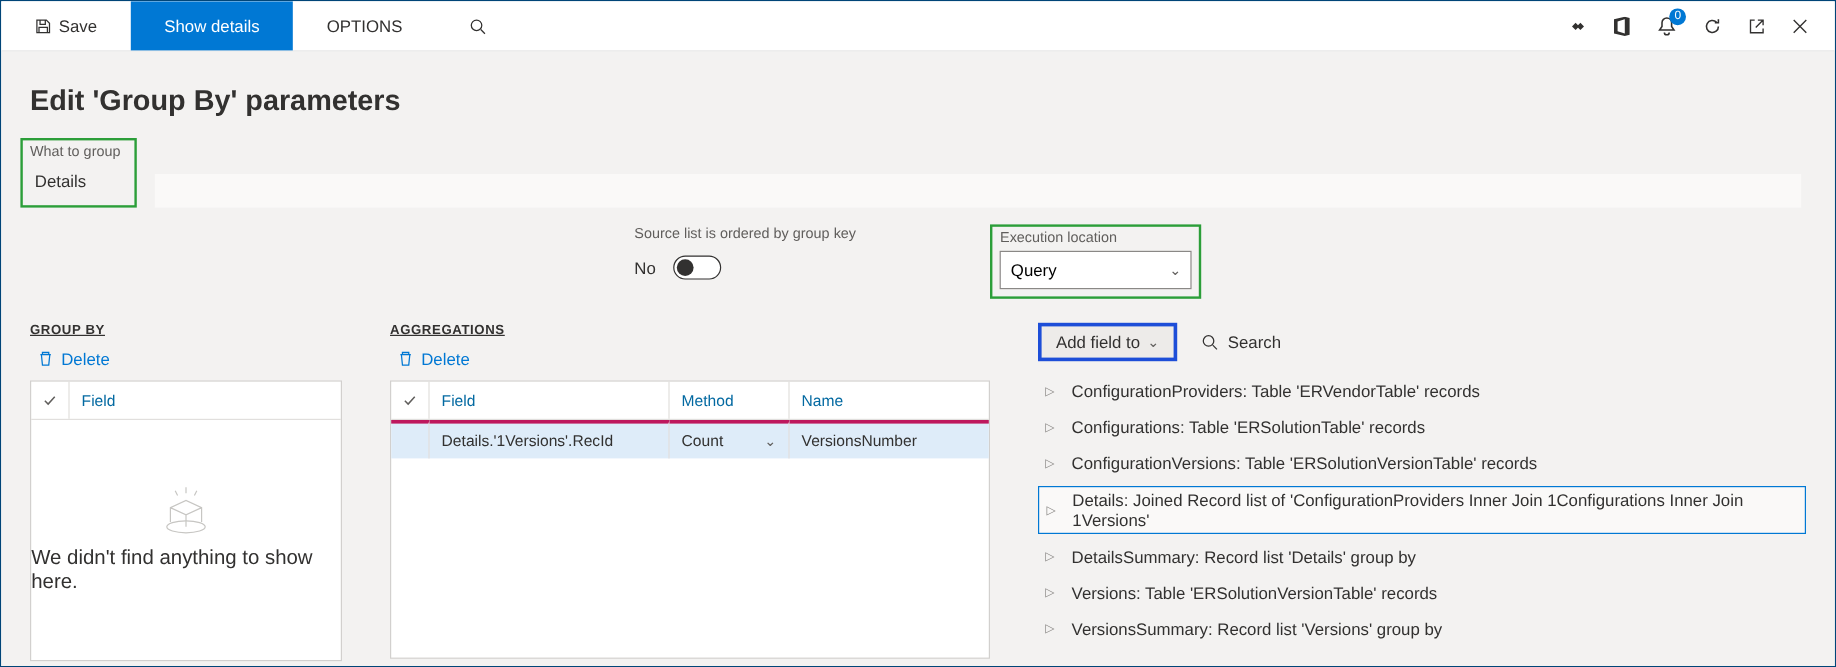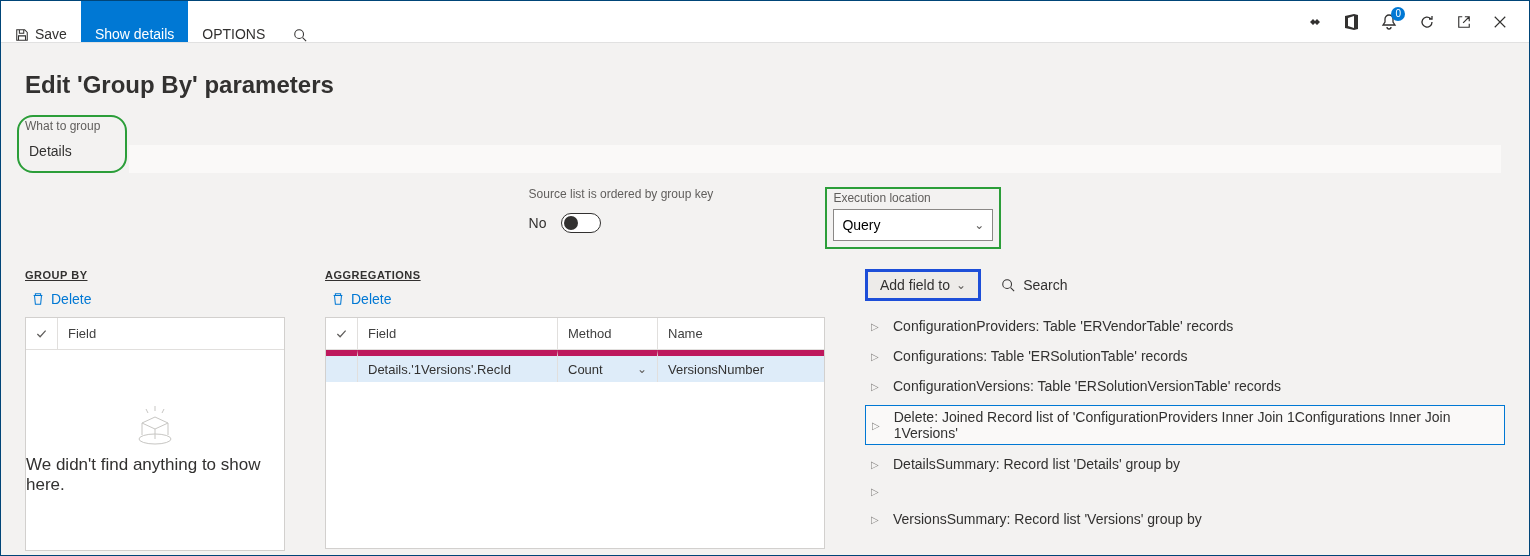--- a/index.html
+++ b/index.html
@@ -1,21 +1,21 @@
 <!DOCTYPE html>
 <html><head>
 <meta charset="utf-8">
 <style>
 * { box-sizing: border-box; margin: 0; padding: 0; font-family: "Segoe UI", Arial, sans-serif; }
 html, body { width: 1530px; height: 556px; background: #fff; }
 body { display: flex; flex-direction: column; border: 1px solid #004578; }
 
 .toolbar { height: 42px; background: #fff; display: flex; align-items: stretch; border-bottom: 1px solid #e1e1e1; font-size: 14px; }
 .tb-left { display: flex; align-items: stretch; flex: 1; }
-.tb-item { display: flex; align-items: flex-end; gap: 6px; padding: 0 14px; cursor: pointer; color: #323130; }
+.tb-item { display: flex; align-items: center; gap: 6px; padding: 0 28px; cursor: pointer; color: #323130; }
 .tb-item.active { background: #0078d4; color: #fff; }
 .tb-right { display: flex; align-items: center; gap: 22px; padding-right: 22px; }
 .tb-ico { display:flex; align-items:center; justify-content:center; color:#323130; cursor: pointer; }
 
 .content { flex: 1; background: #f3f2f1; padding: 28px 24px 18px 24px; overflow: hidden; }
 .page-title { font-size: 24px; font-weight: 600; color: #323130; margin-bottom: 16px; }
 .field-label { font-size: 12px; color: #605e5c; margin-bottom: 4px; }
 .highlight-box { border: 2px solid #2b9e39; padding: 2px 6px 6px 6px; margin-left:-8px; }
 .highlight-box.small { display: inline-block; }
 
@@ -35,34 +35,34 @@
 .col { display:flex; flex-direction:column; }
 .col-groupby { width: 260px; }
 .col-agg { width: 500px; }
 .col-tree { flex:1; }
 
 .section-head { font-size: 11px; font-weight: 600; letter-spacing: 0.5px; color:#323130; margin-bottom: 10px; text-decoration: underline; }
 .del-link { display:flex; align-items:center; gap:6px; color:#0078d4; font-size:14px; cursor:pointer; margin-bottom: 10px; margin-left:6px; }
 
 .grid { border:1px solid #d2d0ce; background:#fff; }
 .grid-head { display:flex; height:32px; border-bottom:1px solid #e1dfdd; }
-.grid-head-cell { display:flex; align-items:center; padding:0 10px; font-size:13px; color:#404040; border-right:1px solid #e1dfdd; }
+.grid-head-cell { display:flex; align-items:center; padding:0 10px; font-size:13px; color:#0369a1; border-right:1px solid #e1dfdd; }
 .grid-head-cell:last-child { border-right:none; }
 .check-cell { width:32px; justify-content:center; color:#605e5c; }
 .grid-empty { height: 200px; display:flex; flex-direction:column; align-items:center; justify-content:center; gap:10px; }
 .empty-icon { color:#c7c6c3; }
 .empty-text { font-size:17px; color:#323130; }
 
 .g-field-h { flex:1; }
 .agg-field-h { width:200px; }
 .agg-method-h { width:100px; }
 .agg-name-h { flex:1; }
 .grid-row { display:flex; height:32px; }
 .grid-row.selected { background:#deecf9; }
-.grid-cell { display:flex; align-items:center; padding:11px 10px; font-size:13px; color:#323130; border-right:1px solid #e1dfdd; border-top:6px solid #be185d; }
+.grid-cell { display:flex; align-items:center; padding:11px 10px; font-size:13px; color:#323130; border-right:1px solid #e1dfdd; border-top:3px solid #be185d; }
 .grid-cell:last-child { border-right:none; }
 .method-cell { width:100px; justify-content:space-between; }
 
 .tree-toolbar { display:flex; gap:20px; align-items:center; margin-bottom:14px; }
 .tree-btn { background:#edebe9; height:32px; padding:0 12px; display:flex; align-items:center; gap:6px; font-size:14px; color:#323130; cursor:pointer; border:3px solid #1d4ed8; }
 .tree-search { display:flex; align-items:center; gap:8px; font-size:14px; color:#323130; cursor:pointer; }
 
 .tree-list { display:flex; flex-direction:column; gap:8px; }
 .tree-item { display:flex; align-items:center; gap:12px; font-size:14px; color:#323130; padding:3px 6px; cursor:pointer; }
 .tree-item.selected { border:1px solid #0078d4; background:#faf9f8; }
@@ -133,21 +133,21 @@
           <path stroke="#323130" stroke-width="1.3" d="M2 2l12 12M14 2L2 14"></path>
         </svg>
     </span>
   </div>
 </div>
 
 <div class="content">
   <h1 class="page-title">Edit 'Group By' parameters</h1>
 
   
-  <div class="highlight-box small" style="width:110px;border-radius:16px;">
+  <div class="highlight-box small" style="width:97px;">
     <div class="field-label">What to group</div>
     <div class="wtg-value">Details</div>
   </div>
   <div style="background:#faf9f8; height:28px; margin-top:-28px; margin-left:104px; margin-right:4px;"></div>
 
   
   <div class="row-two">
     <div class="toggle-wrap">
       <div class="field-label">Source list is ordered by group key</div>
       <div class="toggle-no">
@@ -256,28 +256,29 @@
           <div class="tree-item">
             <span class="tree-tri">▷</span>
             <span>Configurations: Table 'ERSolutionTable' records</span>
           </div>
           <div class="tree-item">
             <span class="tree-tri">▷</span>
             <span>ConfigurationVersions: Table 'ERSolutionVersionTable' records</span>
           </div>
           <div class="tree-item selected">
             <span class="tree-tri">▷</span>
-            <span>Delete: Joined Record list of 'ConfigurationProviders Inner Join 1Configurations Inner Join 1Versions'</span>
+            <span>Details: Joined Record list of 'ConfigurationProviders Inner Join 1Configurations Inner Join 1Versions'</span>
           </div>
           <div class="tree-item">
             <span class="tree-tri">▷</span>
             <span>DetailsSummary: Record list 'Details' group by</span>
           </div>
           <div class="tree-item">
             <span class="tree-tri">▷</span>
+            <span>Versions: Table 'ERSolutionVersionTable' records</span>
           </div>
           <div class="tree-item">
             <span class="tree-tri">▷</span>
             <span>VersionsSummary: Record list 'Versions' group by</span>
           </div>
         </div>
     </div>
 
   </div>
 </div>

